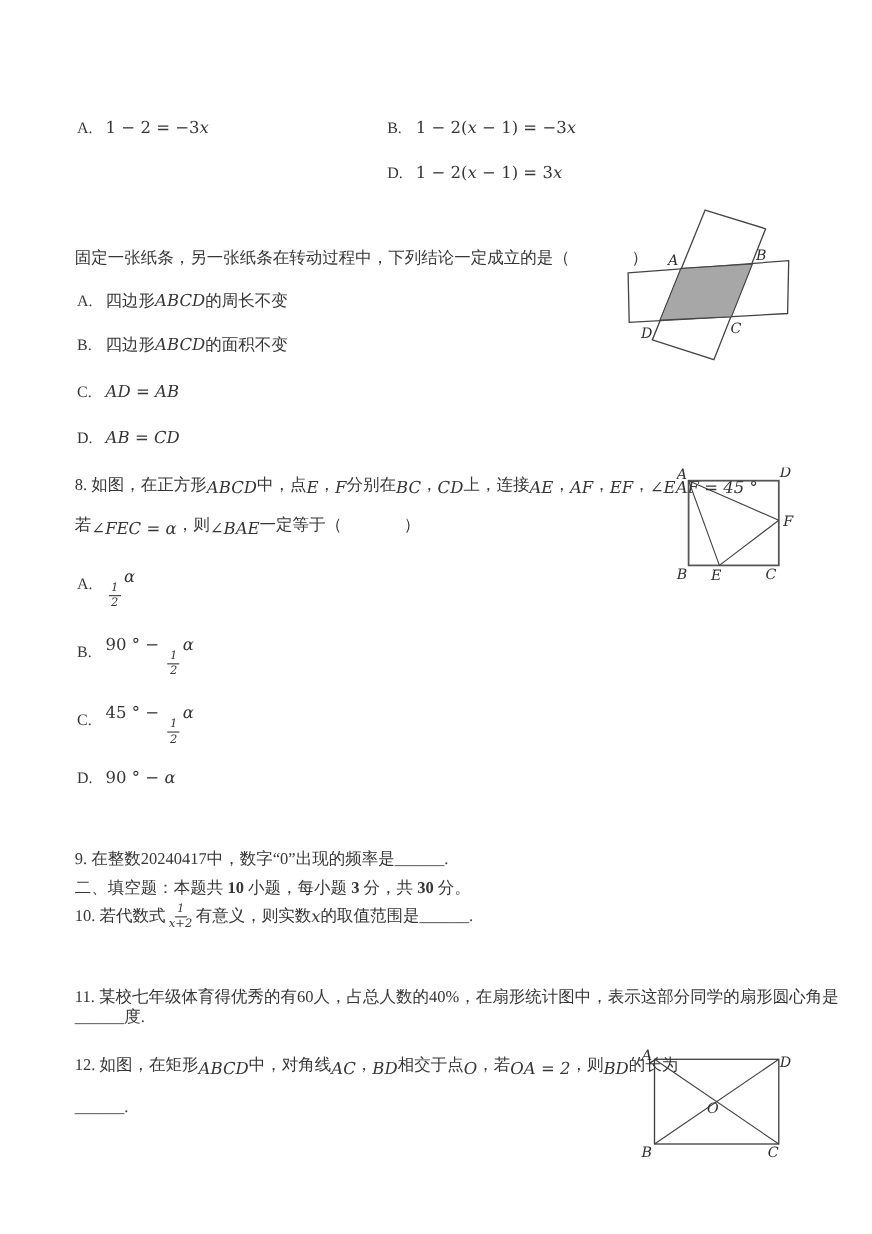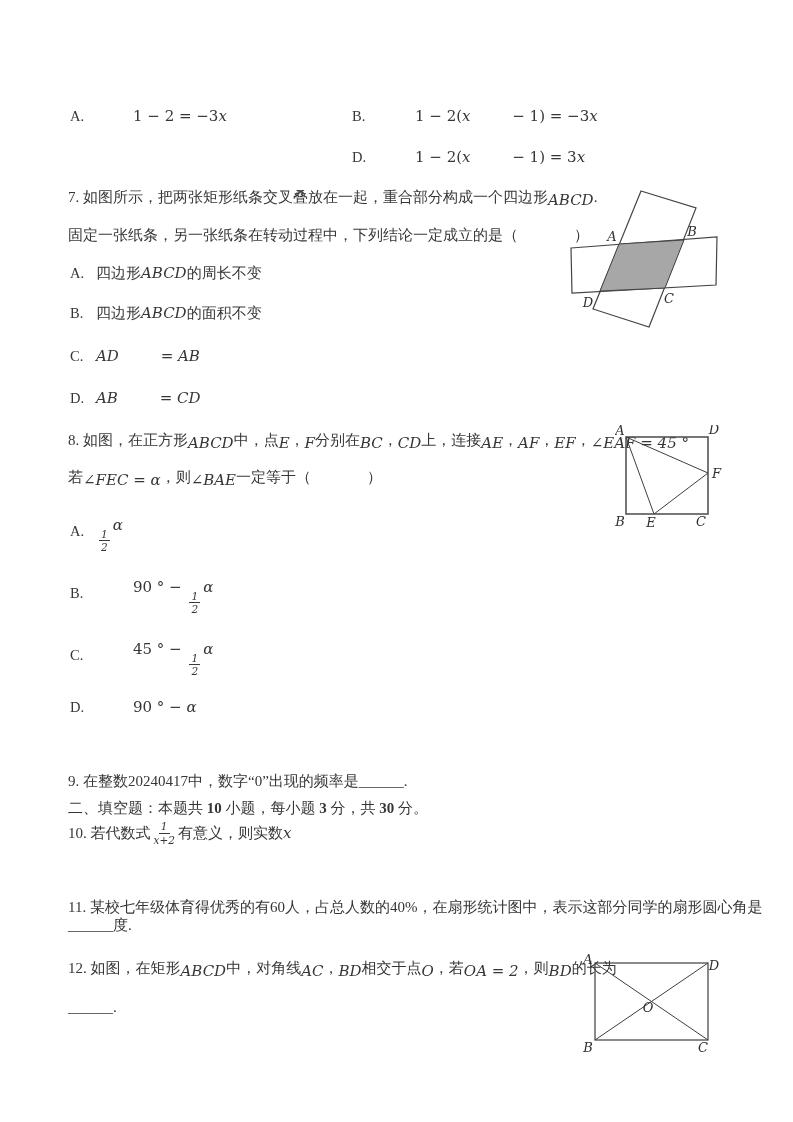--- a/index.html
+++ b/index.html
@@ -5,41 +5,40 @@
   html,body{margin:0;padding:0;background:#ffffff;}
   .page{
     position:relative;width:793px;height:1122px;background:#ffffff;overflow:hidden;
     font-family:"Liberation Serif","DejaVu Serif",serif;color:#363636;
   }
   .line{position:absolute;white-space:nowrap;font-size:15px;line-height:22px;}
   .fline{position:absolute;white-space:nowrap;font-size:15px;line-height:30px;height:30px;display:flex;align-items:center;}
   .olabel{display:inline-block;width:26px;font-size:14.5px;}
   .tx{}
   .mi{font-style:italic;font-family:"DejaVu Serif","DejaVu Sans",serif;}
-  .mr{font-family:"DejaVu Serif","DejaVu Sans",serif;margin-left:37px;}
+  .mr{font-family:"DejaVu Serif","DejaVu Sans",serif;}
   .lo{position:relative;top:3px;}
   .bo{font-weight:bold;}
   .gap{display:inline-block;width:56px;}
   .frac{display:inline-flex;flex-direction:column;align-items:center;vertical-align:-8px;
         line-height:1;font-style:italic;font-family:"DejaVu Serif","DejaVu Sans",serif;margin:0 3px;}
   .frac .fn{font-size:10.5px;padding:0 2px 1px;border-bottom:1px solid #3a3a3a;}
   .frac .fd{font-size:10.5px;padding-top:1px;}
   .fig{position:absolute;}
   .fig text{font-size:13px;font-style:italic;font-family:"DejaVu Serif",serif;fill:#2f2f2f;}
 </style>
 </head>
 <body>
 
 <div class="page">
 
   <div class="line" style="left:70px;top:105px;"><span class="olabel">A.</span><span><span class="mr">1 − 2 = −3</span><span class="mi">x</span></span></div>
   <div class="line" style="left:352px;top:105px;"><span class="olabel">B.</span><span><span class="mr">1 − 2(</span><span class="mi">x</span><span class="mr"> − 1) = −3</span><span class="mi">x</span></span></div>
   <div class="line" style="left:352px;top:146px;"><span class="olabel">D.</span><span><span class="mr">1 − 2(</span><span class="mi">x</span><span class="mr"> − 1) = 3</span><span class="mi">x</span></span></div>
 
-  <div class="line" style="left:68px;top:186px;"><span class="tx">7. 如图所示，把两张矩形纸条交叉叠放在一起，重合部分构成一个四边形</span><span class="mi lo">ABCD</span><span class="tx">.</span></div>
   <div class="line" style="left:70px;top:262px;"><span class="olabel">A.</span><span><span class="tx">四边形</span><span class="mi">ABCD</span><span class="tx">的周长不变</span></span></div>
   <div class="line" style="left:68px;top:224px;"><span class="tx">固定一张纸条，另一张纸条在转动过程中，下列结论一定成立的是（</span><span class="gap"></span><span class="tx">）</span></div>
   <div class="line" style="left:70px;top:302px;"><span class="olabel">B.</span><span><span class="tx">四边形</span><span class="mi">ABCD</span><span class="tx">的面积不变</span></span></div>
   <div class="line" style="left:70px;top:345px;"><span class="olabel">C.</span><span><span class="mi">AD</span><span class="mr"> = </span><span class="mi">AB</span></span></div>
   <div class="line" style="left:70px;top:387px;"><span class="olabel">D.</span><span><span class="mi">AB</span><span class="mr"> = </span><span class="mi">CD</span></span></div>
 
   <svg class="fig" style="left:555px;top:183px;" width="185" height="152" viewBox="0 0 185 152">
     <polygon points="16,65 162,54 161,102 17,110" fill="none" stroke="#444" stroke-width="1.2"></polygon>
     <polygon points="86,8 141,25 94,144 38,126" fill="none" stroke="#444" stroke-width="1.2"></polygon>
     <polygon points="64,61 129,57 110,105 45,108" fill="#a7a7a7" stroke="#444" stroke-width="1"></polygon>
@@ -92,20 +91,21 @@
   <div class="line" style="left:68px;top:770px;"><span class="tx">9. 在整数20240417中，数字“0”出现的频率是______.</span></div>
 
   <div class="fline" style="left:68px;top:818px;text-align:right;">
       <span class="tx">10. 若代数式</span>
       <span class="frac">
         <span class="fn">1</span>
         <span class="fd">x+2</span>
       </span>
       <span class="tx">有意义，则实数</span>
       <span class="mi">x</span>
+      <span class="tx">的取值范围是______.</span>
     </div>
 
   <div class="line" style="left:68px;top:872px;margin-top:24px;"><span class="tx">11. 某校七年级体育得优秀的有60人，占总人数的40%，在扇形统计图中，表示这部分同学的扇形圆心角是</span></div>
   <div class="line" style="left:68px;top:914px;"><span class="tx">______度.</span></div>
 
   <div class="line" style="left:68px;top:957px;"><span class="tx">12. 如图，在矩形</span><span class="mi lo">ABCD</span><span class="tx">中，对角线</span><span class="mi lo">AC</span><span class="tx">，</span><span class="mi lo">BD</span><span class="tx">相交于点</span><span class="mi lo">O</span><span class="tx">，若</span><span class="mi lo">OA = 2</span><span class="tx">，则</span><span class="mi lo">BD</span><span class="tx">的长为</span></div>
   <div class="line" style="left:68px;top:996px;"><span class="tx">______.</span></div>
 
   <svg class="fig" style="left:580px;top:950px;" width="150" height="105" viewBox="0 0 150 105">
     <rect x="15" y="13" width="113" height="77" fill="none" stroke="#3f3f3f" stroke-width="1.2"></rect>

